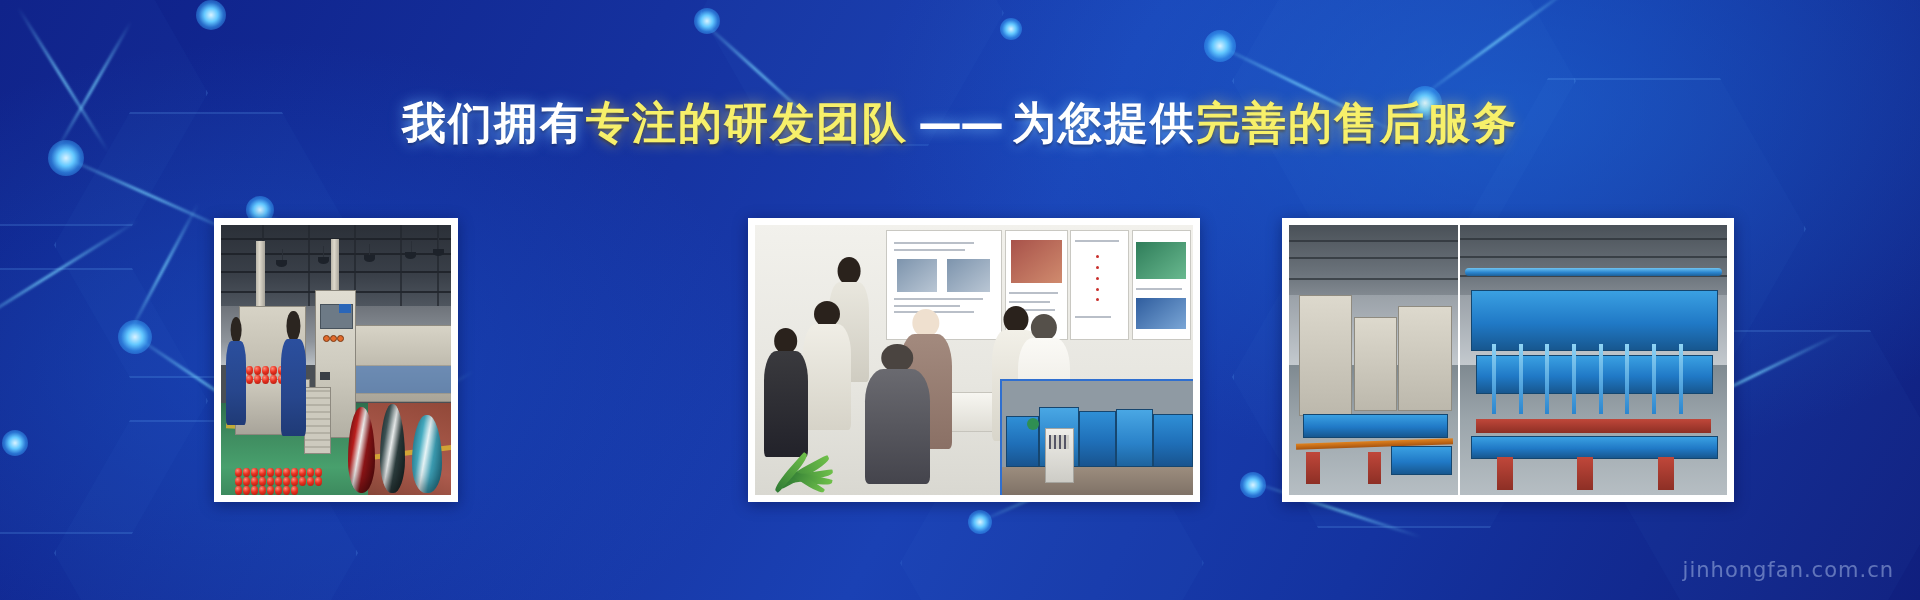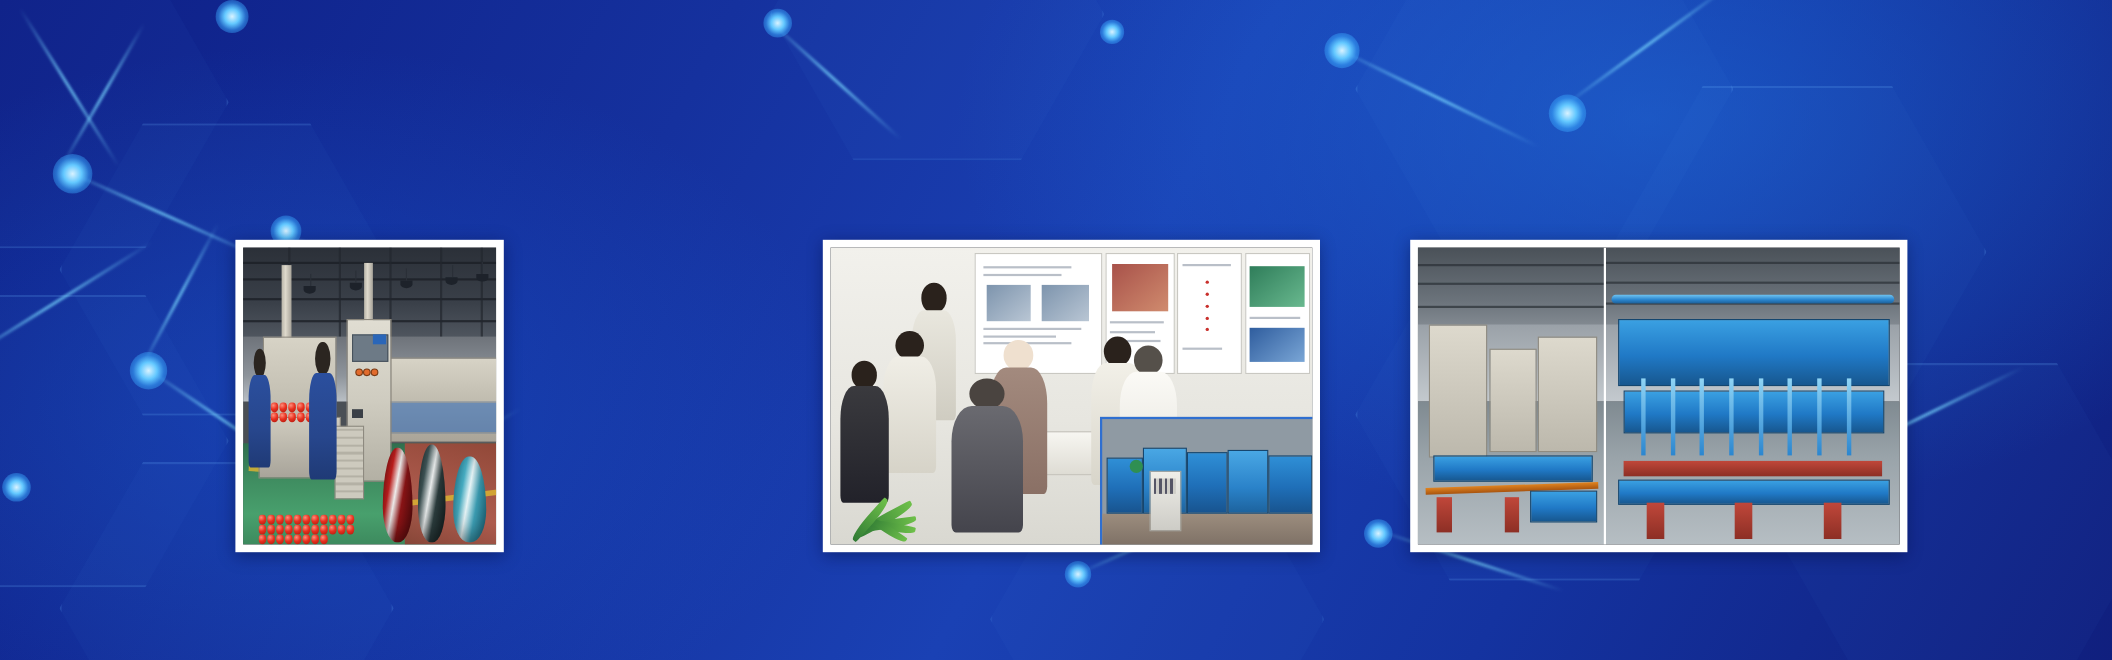--- a/index.html
+++ b/index.html
@@ -190,20 +190,23 @@
     <div class="node" style="left:694px;top:8px;width:26px;height:26px;"></div>
     <div class="node" style="left:1000px;top:18px;width:22px;height:22px;"></div>
     <div class="node" style="left:1204px;top:30px;width:32px;height:32px;"></div>
     <div class="node" style="left:1408px;top:86px;width:34px;height:34px;"></div>
     <div class="node" style="left:1462px;top:240px;width:30px;height:30px;"></div>
     <div class="node" style="left:1652px;top:410px;width:32px;height:32px;"></div>
     <div class="node" style="left:1240px;top:472px;width:26px;height:26px;"></div>
     <div class="node" style="left:968px;top:510px;width:24px;height:24px;"></div>
   </div>
 
+  <div class="headline">
+    <span class="w">我们拥有</span><span class="y">专注的研发团队</span><span class="dash">——</span><span class="w">为您提供</span><span class="y">完善的售后服务</span>
+  </div>
 
   <div class="panels">
 
     <div class="panel p1">
       <div class="inner">
         <div class="f-roof">
           <div class="beam" style="top:14%"></div>
           <div class="beam" style="top:30%"></div>
           <div class="beam" style="top:50%"></div>
           <div class="beam" style="top:72%"></div>
@@ -449,14 +452,15 @@
           <div class="s-blue" style="left:4%;top:78%;width:92%;height:8%"></div>
           <div class="s-red" style="left:14%;top:86%;width:6%;height:12%"></div>
           <div class="s-red" style="left:44%;top:86%;width:6%;height:12%"></div>
           <div class="s-red" style="left:74%;top:86%;width:6%;height:12%"></div>
         </div>
       </div>
     </div>
 
   </div>
 
+  <div class="watermark">jinhongfan.com.cn</div>
 
 </div>
 
 </body></html>

